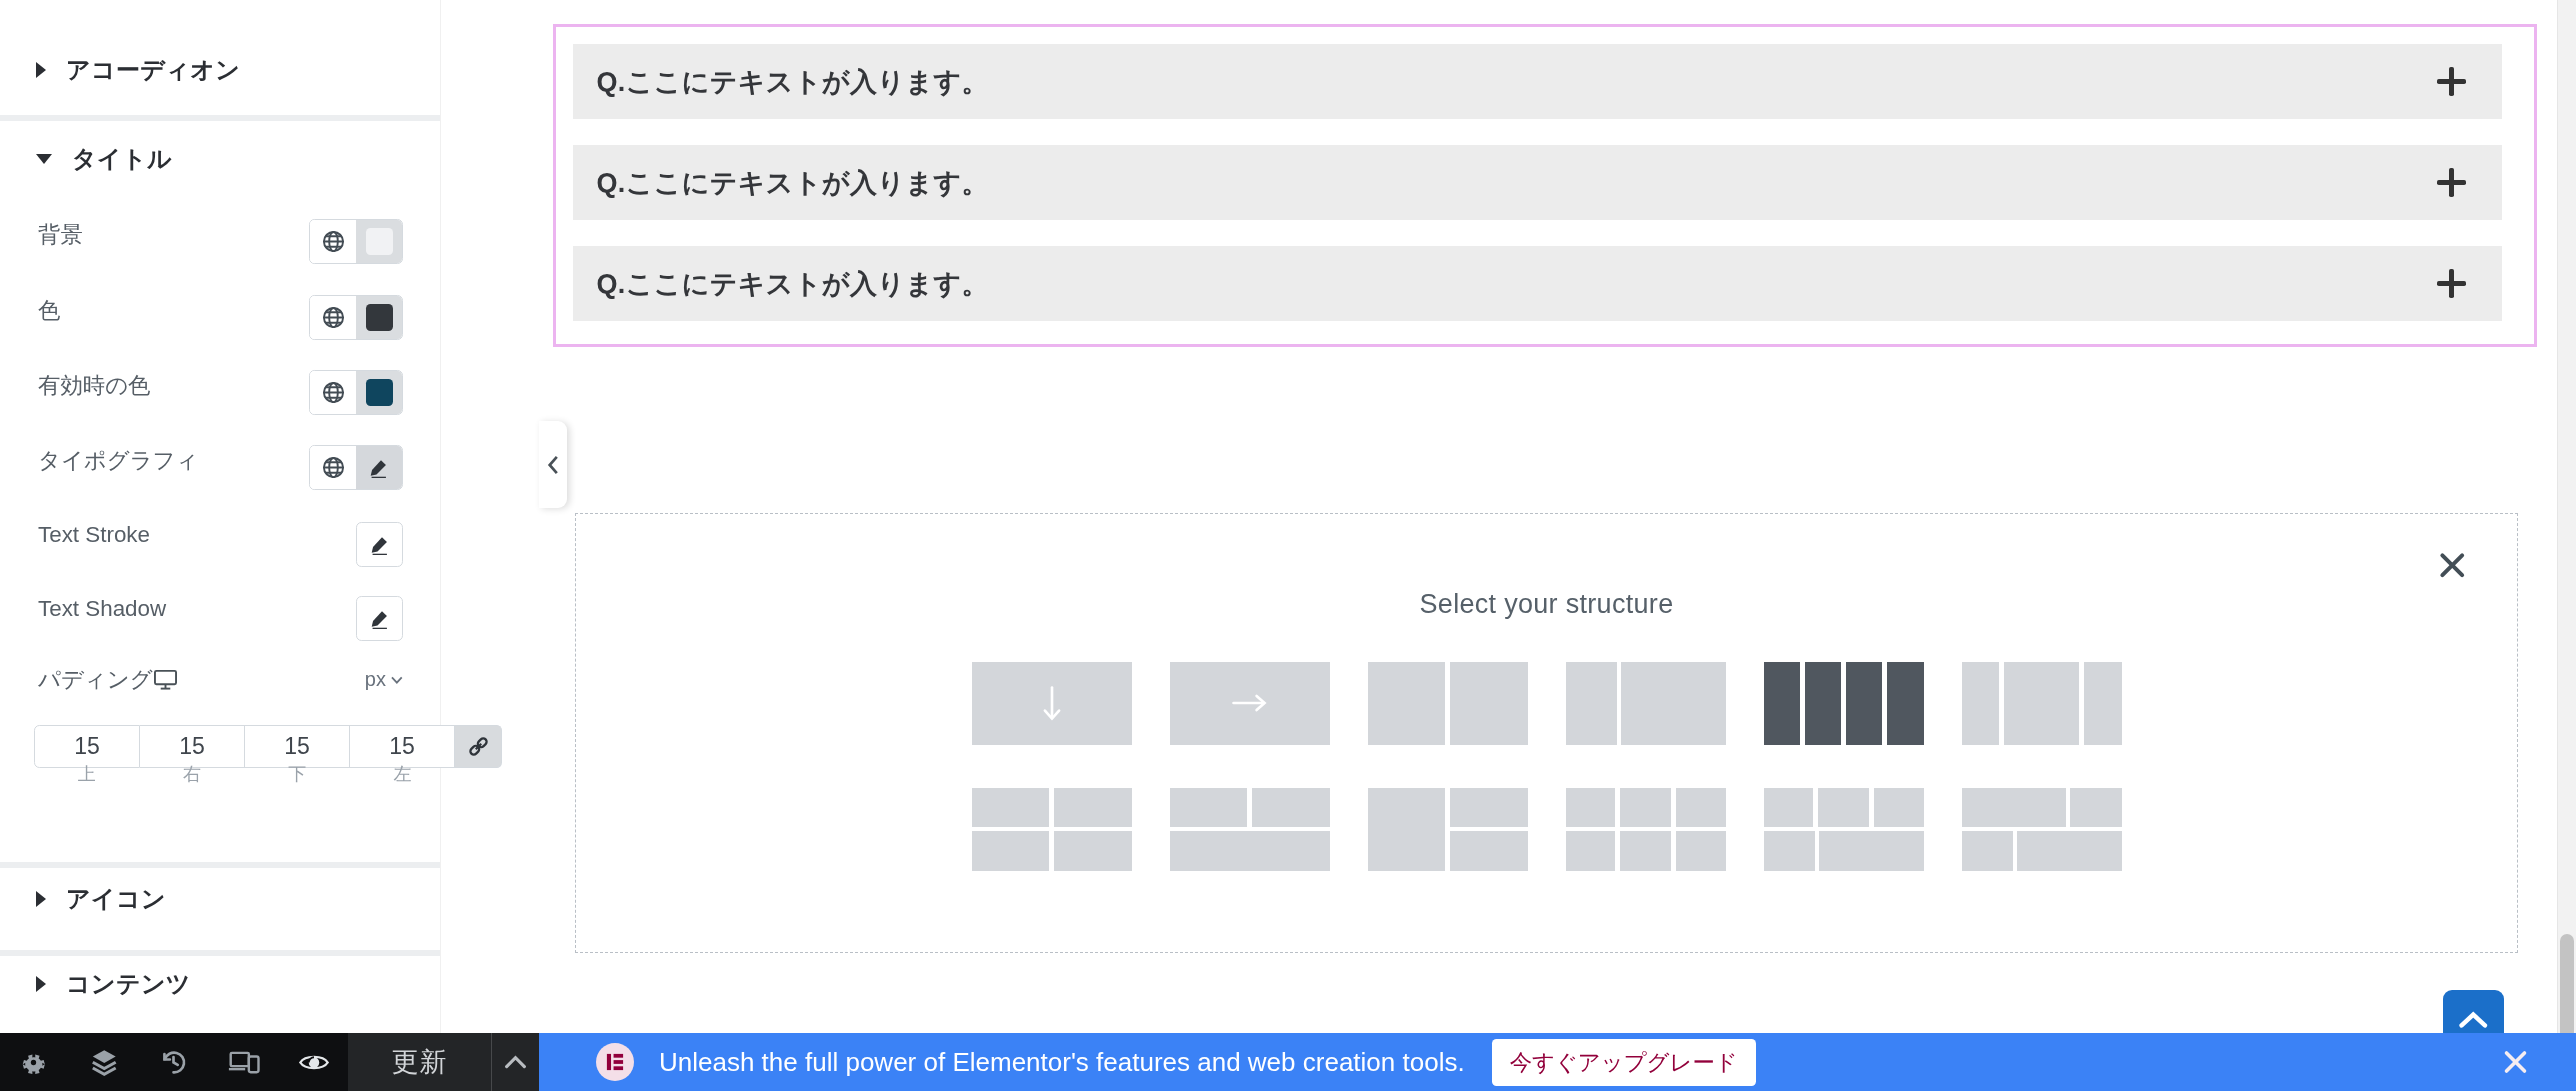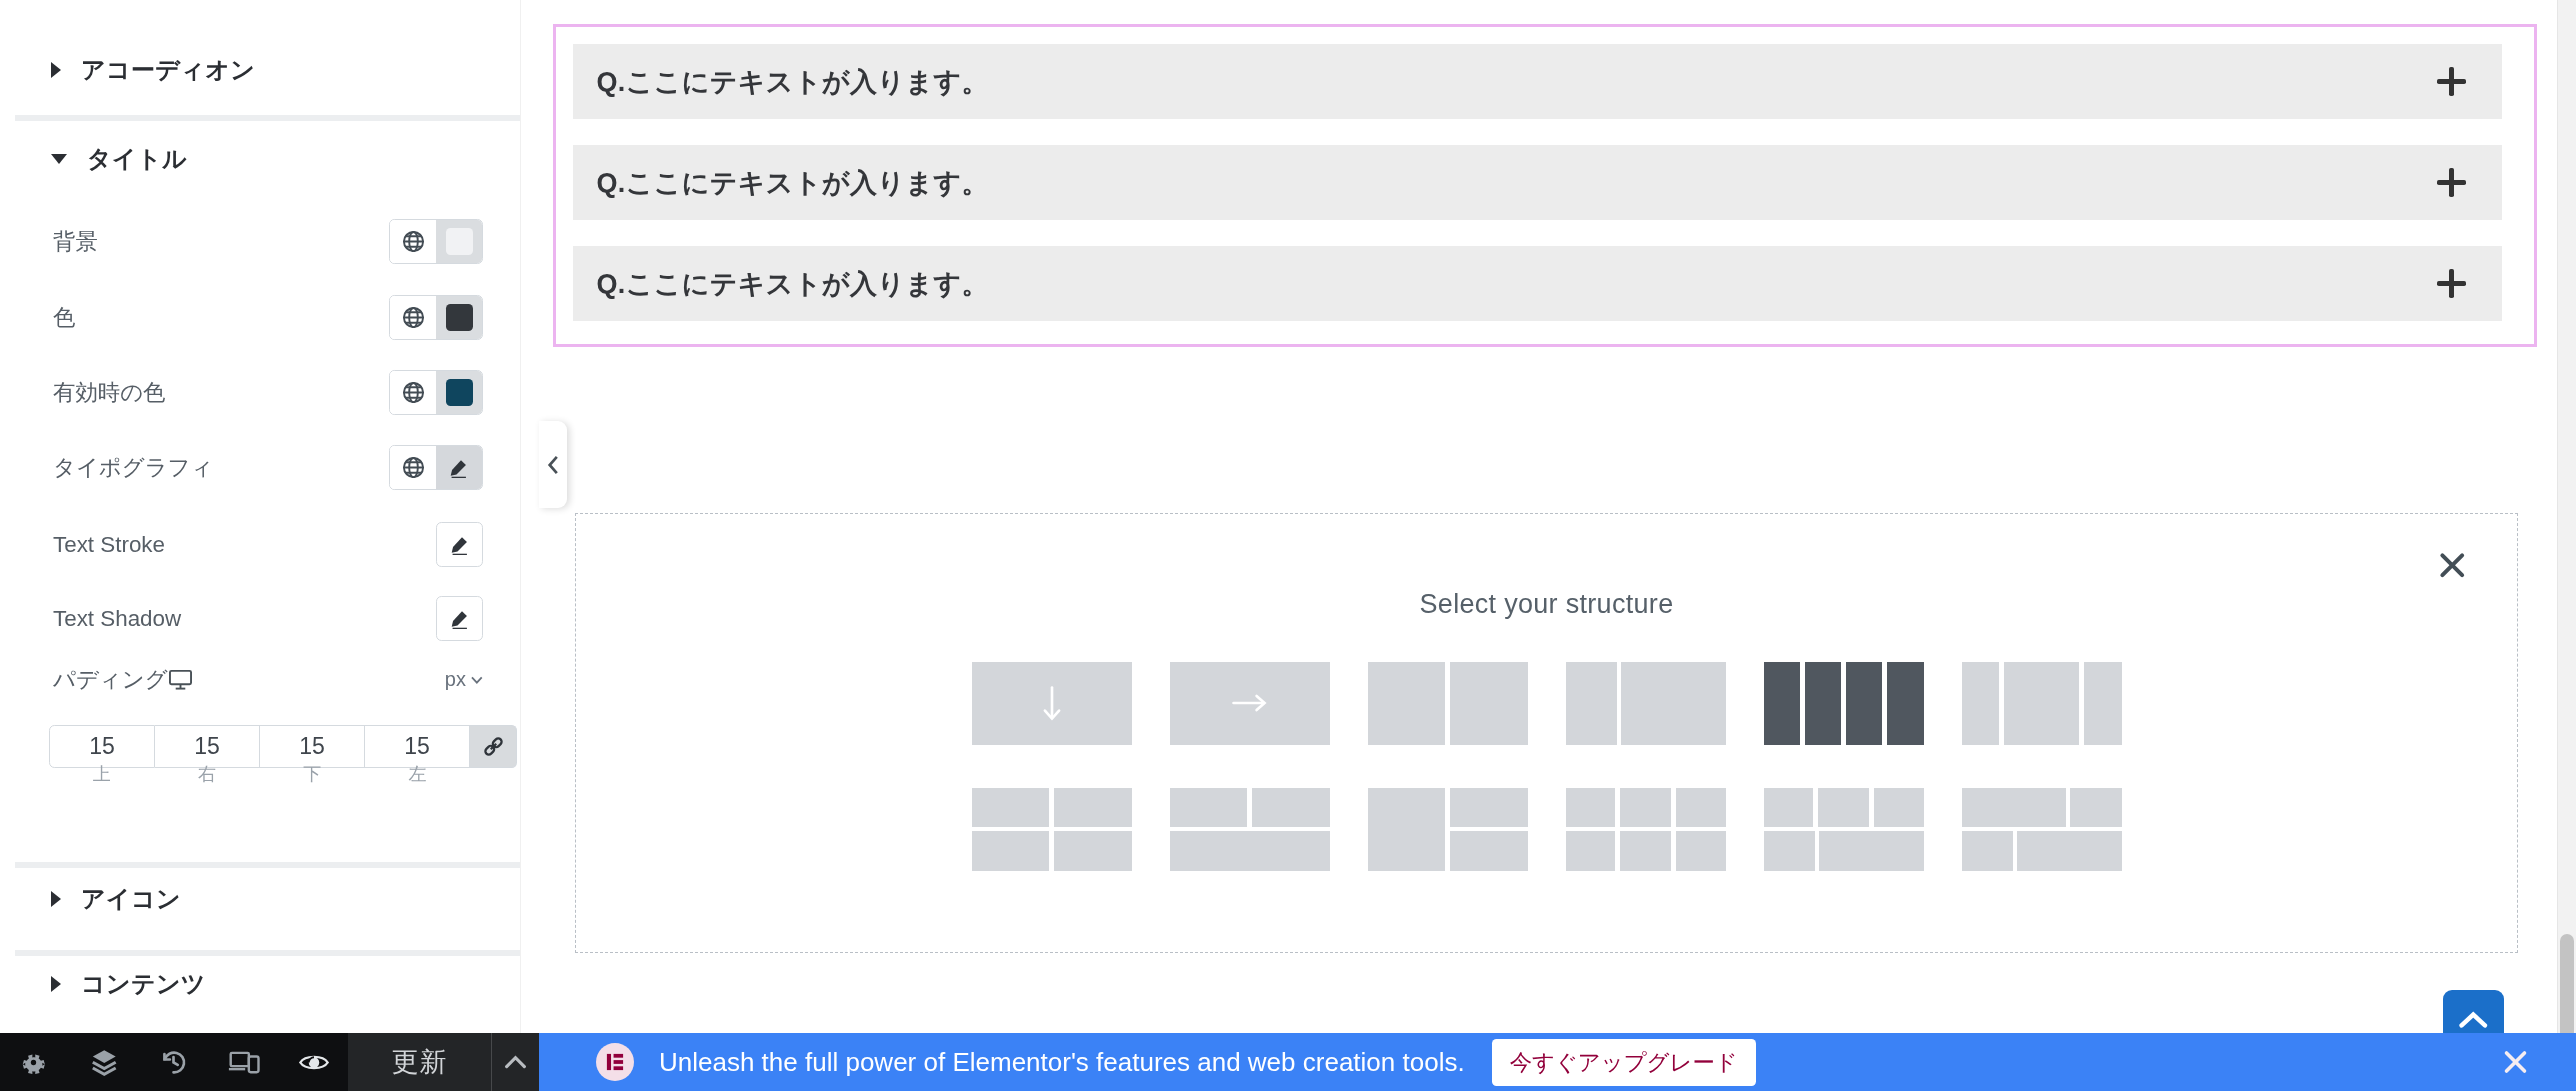--- a/index.html
+++ b/index.html
@@ -1,28 +1,28 @@
 <!DOCTYPE html>
 <html style="font-size:14.3px"><head>
 <meta charset="utf-8">
 <style>
   * { margin:0; padding:0; box-sizing:border-box; }
   html,body { background:#fff; }
   body { font-family:"Liberation Sans","DejaVu Sans",sans-serif; }
   .stage { position:relative; width:2576px; height:1092px; background:#fff; overflow:hidden; }
 
   
-  .sidebar { position:absolute; left:15px; top:0; width:506px; height:1033px; background:#fff; border-right:0.9px solid #f0f0f0; }
+  .sidebar { position:absolute; left:0; top:0; width:441px; height:1033px; background:#fff; border-right:0.9px solid #f0f0f0; }
   .section-head { position:absolute; left:0; width:100%; height:56px; display:flex; align-items:center; padding-left:36px; gap:20px; cursor:pointer; }
   .section-head .label { font-size:24px; font-weight:bold; color:#2b2e33; letter-spacing:0.4px; }
   .caret-right { width:0; height:0; border-top:8px solid transparent; border-bottom:8px solid transparent; border-left:10px solid #2b2e33; }
   .caret-down  { width:0; height:0; border-left:8px solid transparent; border-right:8px solid transparent; border-top:10px solid #2b2e33; }
   .divider { position:absolute; left:0; width:100%; height:6.3px; background:#eceef0; }
 
-  .ctl-row { position:absolute; left:0; width:100%; height:45px; display:flex; align-items:center; padding:0 37px 0 38px; }
+  .ctl-row { position:absolute; left:0; width:100%; height:45px; display:flex; align-items:flex-start; padding:0 37px 0 38px; }
   .ctl-row .label { font-size:22.4px; color:#565e66; }
   .ctl-row .spacer { flex:1; }
 
   .btn-group { display:flex; height:45px; border:0.9px solid #d5dadf; border-radius:5.4px; overflow:hidden; background:#fff; }
   .btn-cell { width:46px; height:43px; display:flex; align-items:center; justify-content:center; background:#fff; cursor:pointer; }
   .btn-cell.gray { background:#dadde0; }
   .btn-cell.pressed { background:#d5d8dc; }
   .swatch { width:27px; height:27px; border-radius:4.5px; }
   .single-btn { width:47px; height:45px; border:0.9px solid #d5dadf; border-radius:5.4px; background:#fff; display:flex; align-items:center; justify-content:center; cursor:pointer; }
 

